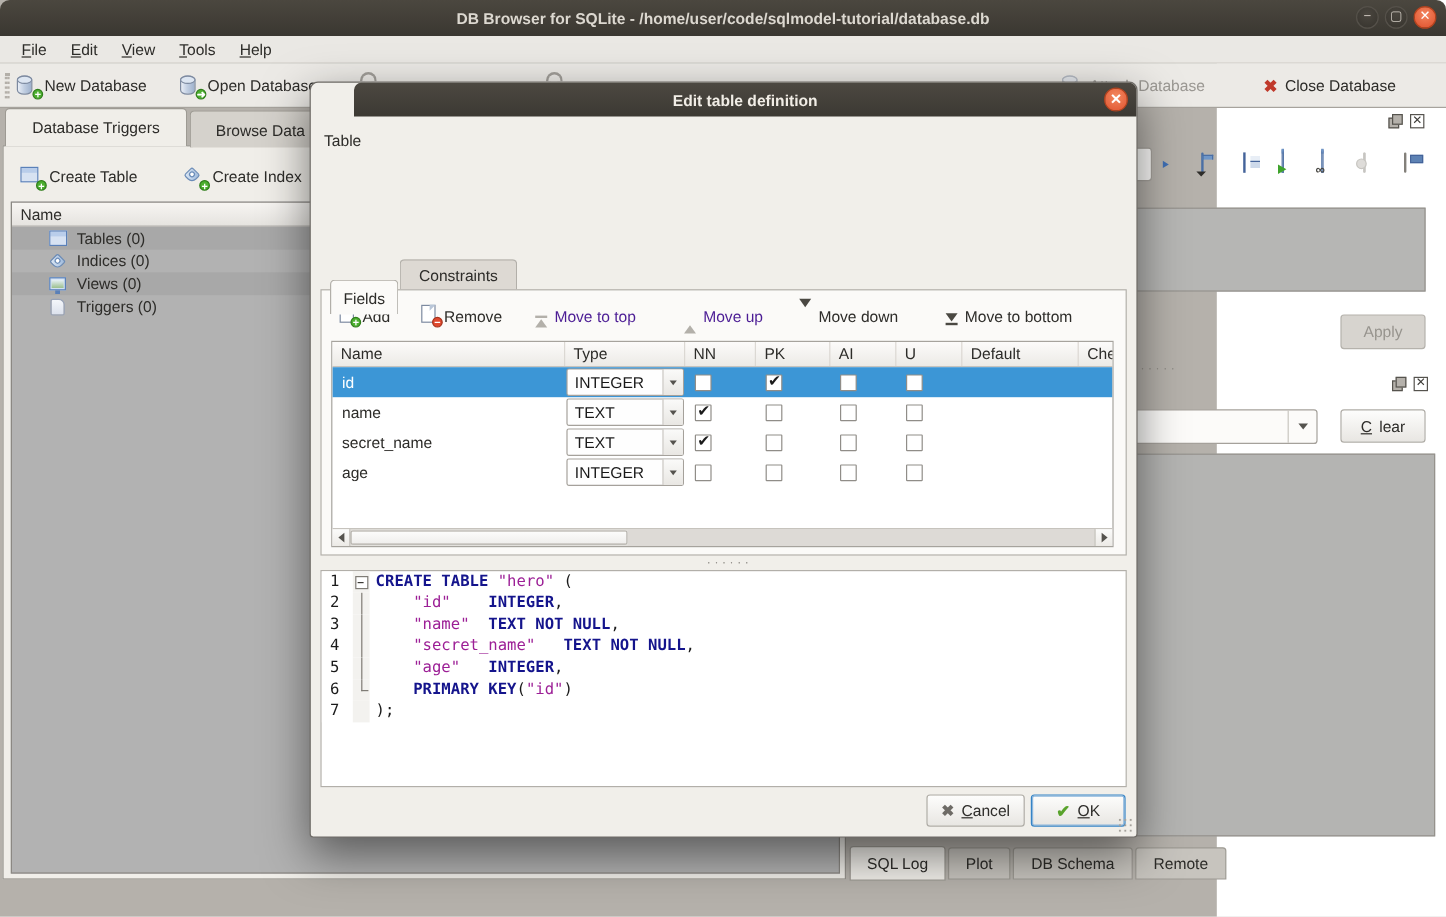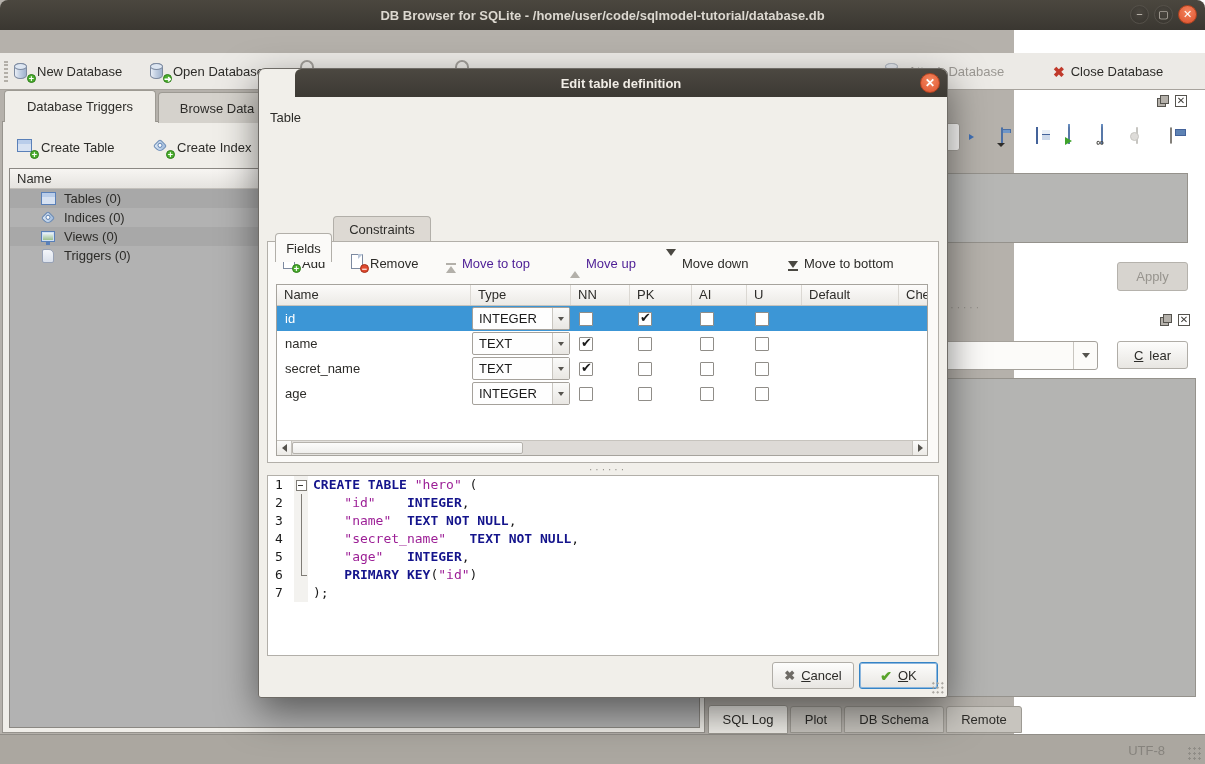--- a/index.html
+++ b/index.html
@@ -202,20 +202,27 @@
 
   <div class="titlebar">
     <span class="title-text">DB Browser for SQLite - /home/user/code/sqlmodel-tutorial/database.db</span>
     <span class="win-btns">
       <span class="win-btn">−</span>
       <span class="win-btn">▢</span>
       <span class="win-btn close">✕</span>
     </span>
   </div>
 
+  <div class="menubar" id="menubar">
+      <span class="menu-item"><u>F</u>ile</span>
+      <span class="menu-item"><u>E</u>dit</span>
+      <span class="menu-item"><u>V</u>iew</span>
+      <span class="menu-item"><u>T</u>ools</span>
+      <span class="menu-item"><u>H</u>elp</span>
+    </div>
 
   <div class="toolbar">
     <span class="tb-handle"></span>
     <span class="tb-item" style="left:14px">
       <span class="ico-wrap"><span class="dbcyl"></span><i class="mini-badge">+</i></span>
       <span>New Database</span>
     </span>
     <span class="tb-item" style="left:150px">
       <span class="ico-wrap"><span class="dbcyl"></span><i class="mini-badge">➜</i></span>
       <span>Open Database</span>
@@ -304,24 +311,20 @@
     <div class="gray-box" style="left:940px;top:378px;width:256px;height:319px;background:#b4b4b2"></div>
   </div>
 
   <div id="bottom-tabs">
       <div class="bottom-tab active" style="left: 708px; width: 80px;">SQL Log</div>
       <div class="bottom-tab" style="left: 790px; width: 52px;">Plot</div>
       <div class="bottom-tab" style="left: 844px; width: 100px;">DB Schema</div>
       <div class="bottom-tab" style="left: 946px; width: 76px;">Remote</div>
     </div>
 
-  <div class="statusbar">
-    <span class="status-enc">UTF-8</span>
-    <span class="grip"></span>
-  </div>
 
   <div class="dialog">
     <div class="dlg-title">
       <span>Edit table definition</span>
       <span class="dlg-close">✕</span>
     </div>
     <div class="dlg-label">Table</div>
 
     <span id="dlg-tabs"><div class="dlg-tab active" style="left: 16px; top: 144px; width: 57px; height: 29px; margin-top: 20px;">Fields</div><div class="dlg-tab" style="left: 74px; top: 147px; width: 98px; height: 26px;">Constraints</div></span>
 

